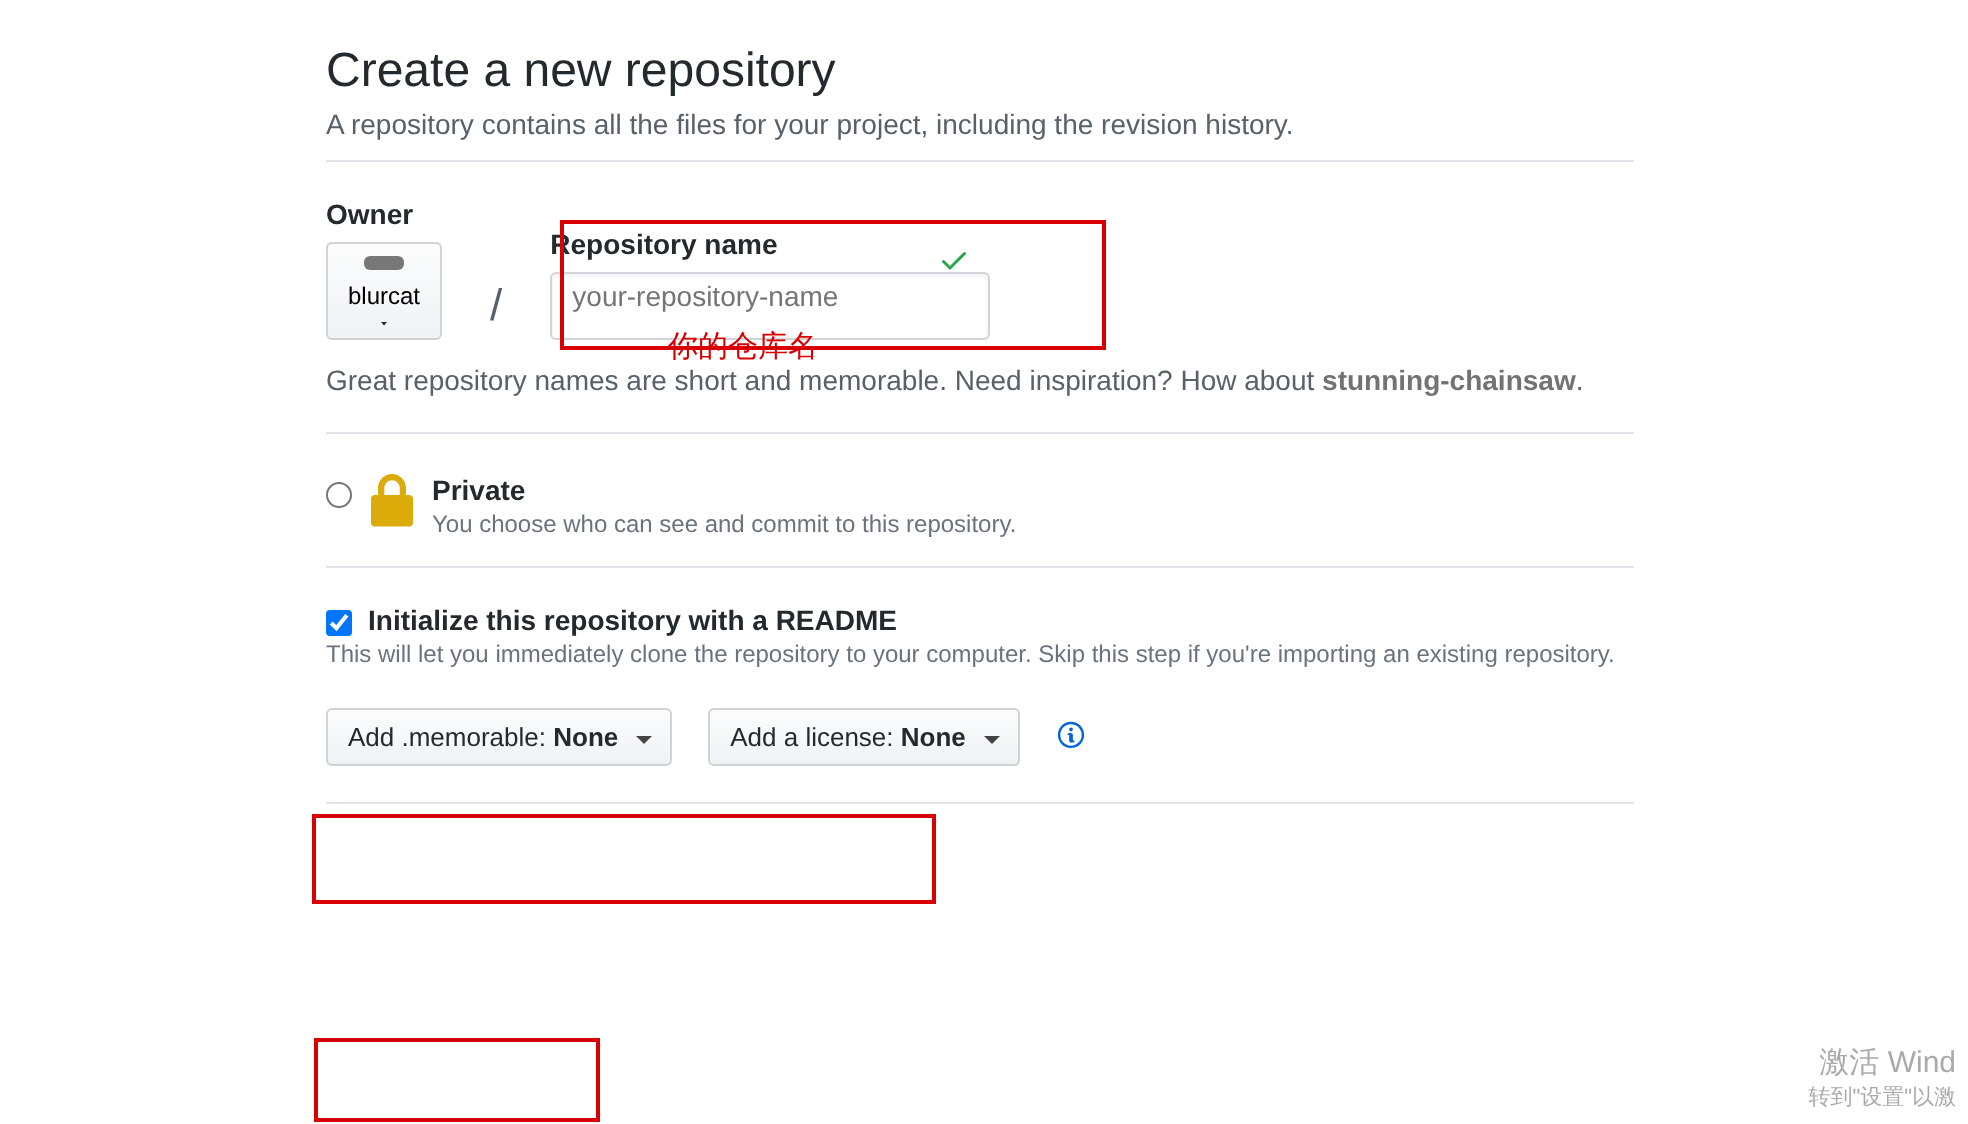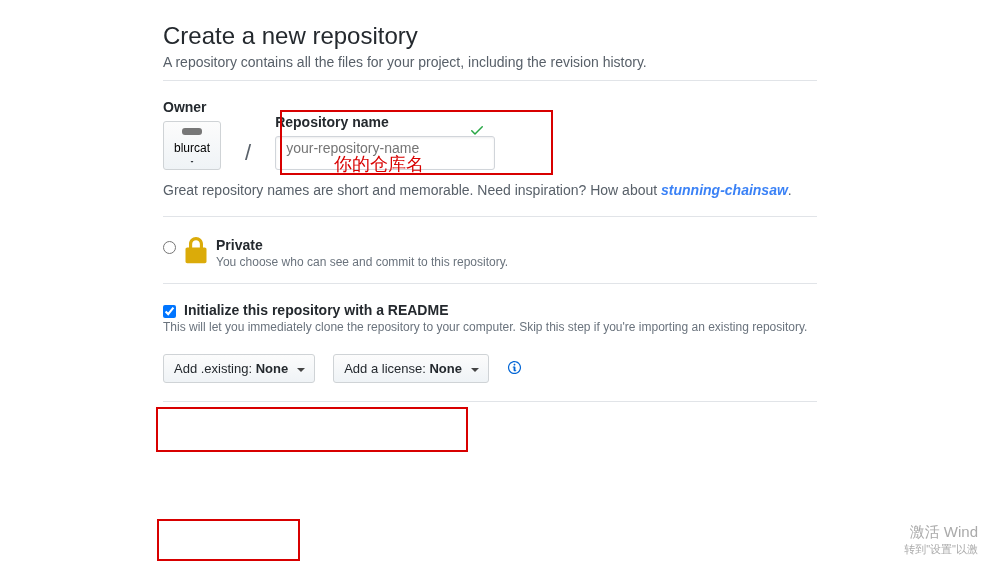--- a/index.html
+++ b/index.html
@@ -33,23 +33,23 @@
     .repo-input-wrap { position: relative; }
     .repo-input {
       width: 220px; height: 34px; padding: 6px 34px 16px 10px;
       border: 1px solid #d1d5da; border-radius: 3px;
       box-shadow: inset 0 1px 2px rgba(27,31,35,0.075);
       font-size: 14px; color: #bbb;
     }
     .check-icon { position: absolute; right: 10px; top: 8px; color: #28a745; }
     .red-box { position: absolute; border: 2px solid #d80000; pointer-events: none; }
     .rb-repo { left: 280px; top: 110px; width: 273px; height: 65px; }
-    .rb-annot { position: absolute; left: 334px; top: 152px; color: #d80000; font-size: 18px; font-family: SimSun, serif; pointer-events: none; }
+    .rb-annot { position: absolute; left: 334px; top: 164px; color: #d80000; font-size: 15px; font-family: SimSun, serif; pointer-events: none; }
     .hint { margin-top: 12px; color: #586069; font-size: 14px; }
-    .suggest-link { color: #3b82f6; font-weight: 600; text-decoration: none; font-style: italic; }
+    .suggest-link { color: #737373; font-weight: 600; text-decoration: none; }
     .desc-block { margin-top: 18px; }
     .optional { color: #6a737d; font-weight: 400; font-size: 12px; }
     .desc-input {
       width: 654px; height: 34px; padding: 6px 10px;
       border: 1px solid #d1d5da; border-radius: 3px;
       box-shadow: inset 0 1px 2px rgba(27,31,35,0.075);
       font-size: 14px; margin-top: 6px;
     }
     .vis-block { margin-top: 20px; }
     .vis-opt { display: flex; align-items: flex-start; gap: 8px; margin-bottom: 14px; }
@@ -134,21 +134,21 @@
   <div class="init-block">
     <label class="init-row">
       <input type="checkbox" checked="" style="">
       <strong>Initialize this repository with a README</strong>
     </label>
     <div class="init-sub">This will let you immediately clone the repository to your computer. Skip this step if you're importing an existing repository.</div>
   </div>
 
   <div class="dropdowns">
     <button class="dd-btn">
-      <span>Add .existing: </span><strong>None</strong>
+      <span>Add .memorable: </span><strong>None</strong>
     </button>
     <button class="dd-btn">
       <span>Add a license: </span><strong>None</strong>
     </button>
     <span class="info-icon">
       <svg width="15" height="15" viewBox="0 0 14 16">
           <path fill="#0366d6" d="M6.3 5.69a.942.942 0 01-.28-.7c0-.28.09-.52.28-.7.19-.18.42-.28.7-.28.28 0 .52.09.7.28.18.19.28.42.28.7 0 .28-.09.52-.28.7a1 1 0 01-.7.3c-.28 0-.52-.11-.7-.3zM8 7.99c-.02-.25-.11-.48-.31-.69-.2-.19-.42-.3-.69-.31H6c-.27.02-.48.13-.69.31-.2.2-.3.44-.31.69h1v3c.02.27.11.5.31.69.2.2.42.31.69.31h1c.27 0 .48-.11.69-.31.2-.19.3-.42.31-.69H8V7.98v.01zM7 2.3c-3.14 0-5.7 2.54-5.7 5.68 0 3.14 2.56 5.7 5.7 5.7s5.7-2.55 5.7-5.7c0-3.15-2.56-5.69-5.7-5.69v.01zM7 .98c3.86 0 7 3.14 7 7s-3.14 7-7 7-7-3.12-7-7 3.14-7 7-7z"></path>
         </svg>
     </span>
   </div>

